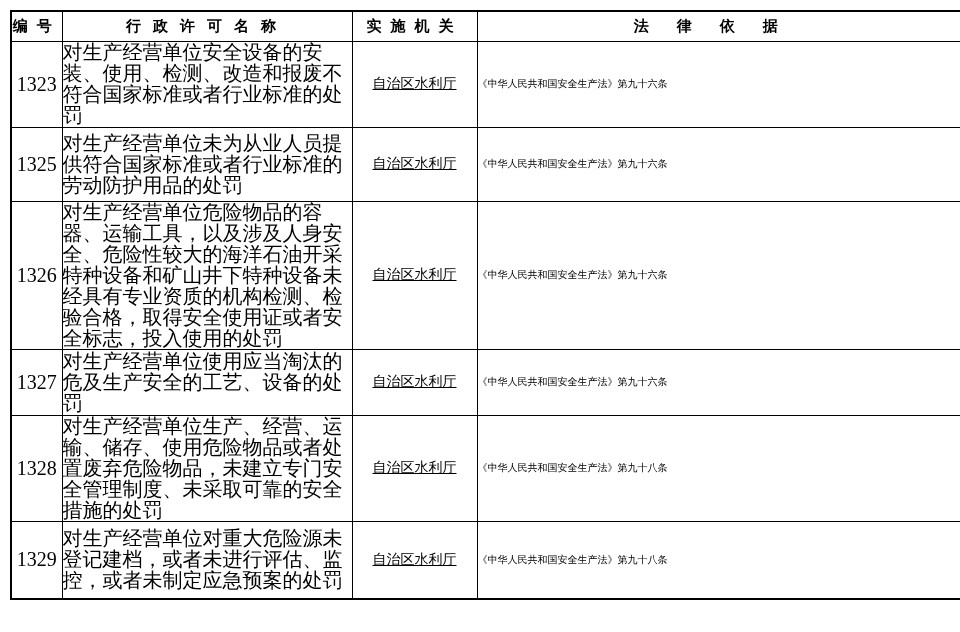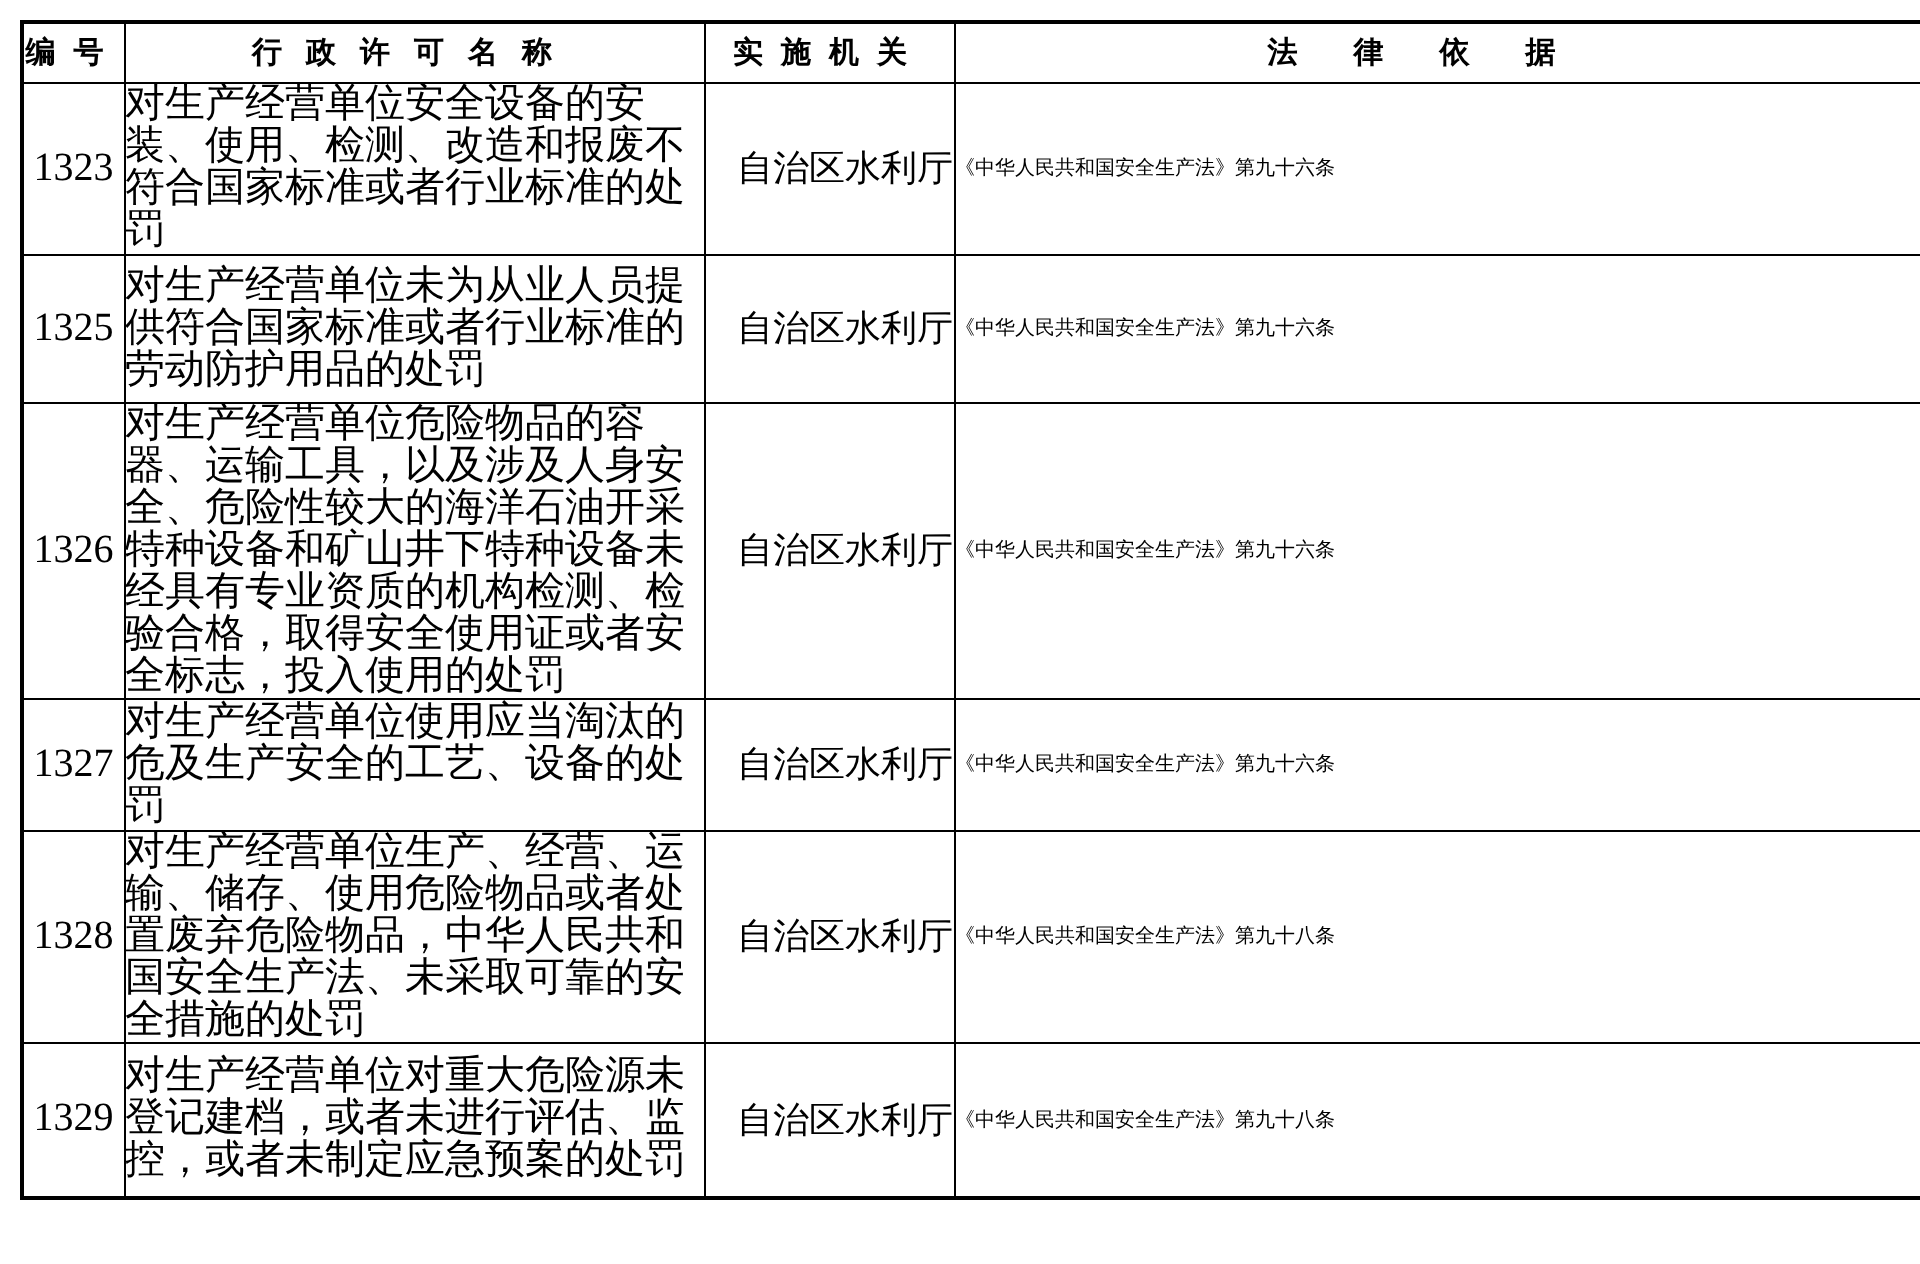--- a/index.html
+++ b/index.html
@@ -53,23 +53,24 @@
     text-align: center;
     font-size: 20px;
   }
   td.c-name {
     font-size: 20px;
     line-height: 21px;
     padding: 2px 6px 2px 7px;
     text-align: left;
   }
   td.c-agency {
-    font-size: 18px;
+    font-size: 14px;
     padding-left: 9px;
-    text-align: right;
+    text-align: center;
+    text-decoration: underline;
   }
   td.c-legal {
     font-size: 10px;
     padding-left: 4px;
     text-align: left;
   }
   tr.r1323 { height: 86px; }
   tr.r1324 { height: 70px; }
   tr.r1325 { height: 74px; }
   tr.r1326 { height: 133px; }
@@ -120,21 +121,21 @@
 
       <tr class="r1327">
         <td class="c-id">1327</td>
         <td class="c-name">对生产经营单位使用应当淘汰的危及生产安全的工艺、设备的处罚</td>
         <td class="c-agency">自治区水利厅</td>
         <td class="c-legal">《中华人民共和国安全生产法》第九十六条</td>
       </tr>
 
       <tr class="r1328">
         <td class="c-id">1328</td>
-        <td class="c-name">对生产经营单位生产、经营、运输、储存、使用危险物品或者处置废弃危险物品，中华人民共和国安全生产法、未采取可靠的安全措施的处罚</td>
+        <td class="c-name">对生产经营单位生产、经营、运输、储存、使用危险物品或者处置废弃危险物品，未建立专门安全管理制度、未采取可靠的安全措施的处罚</td>
         <td class="c-agency">自治区水利厅</td>
         <td class="c-legal">《中华人民共和国安全生产法》第九十八条</td>
       </tr>
 
       <tr class="r1329">
         <td class="c-id">1329</td>
         <td class="c-name">对生产经营单位对重大危险源未登记建档，或者未进行评估、监控，或者未制定应急预案的处罚</td>
         <td class="c-agency">自治区水利厅</td>
         <td class="c-legal">《中华人民共和国安全生产法》第九十八条</td>
       </tr>

